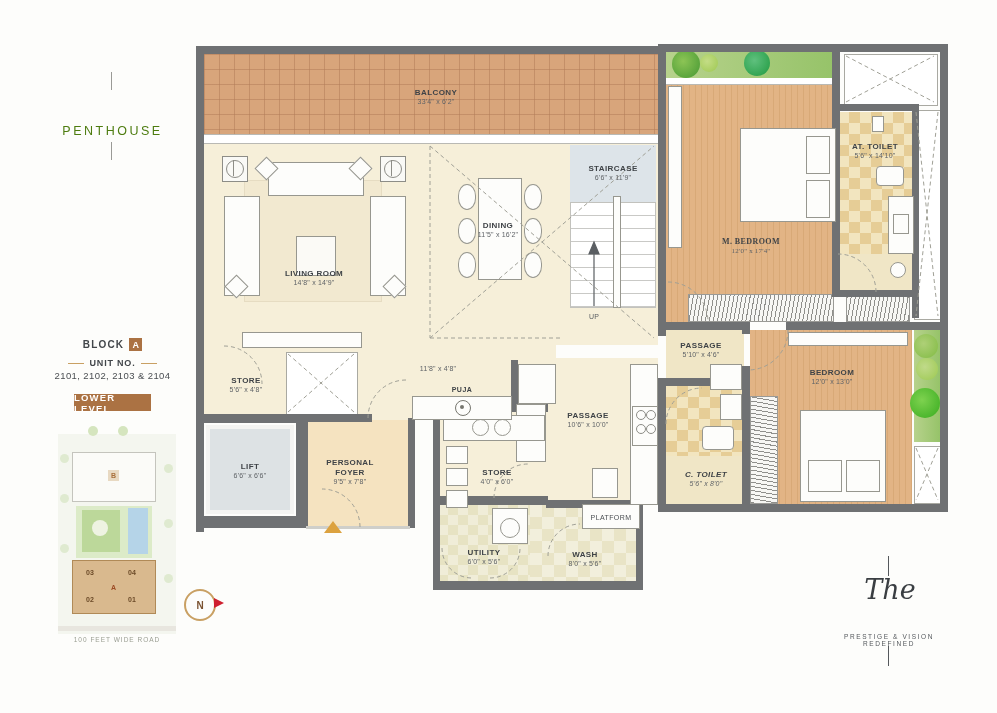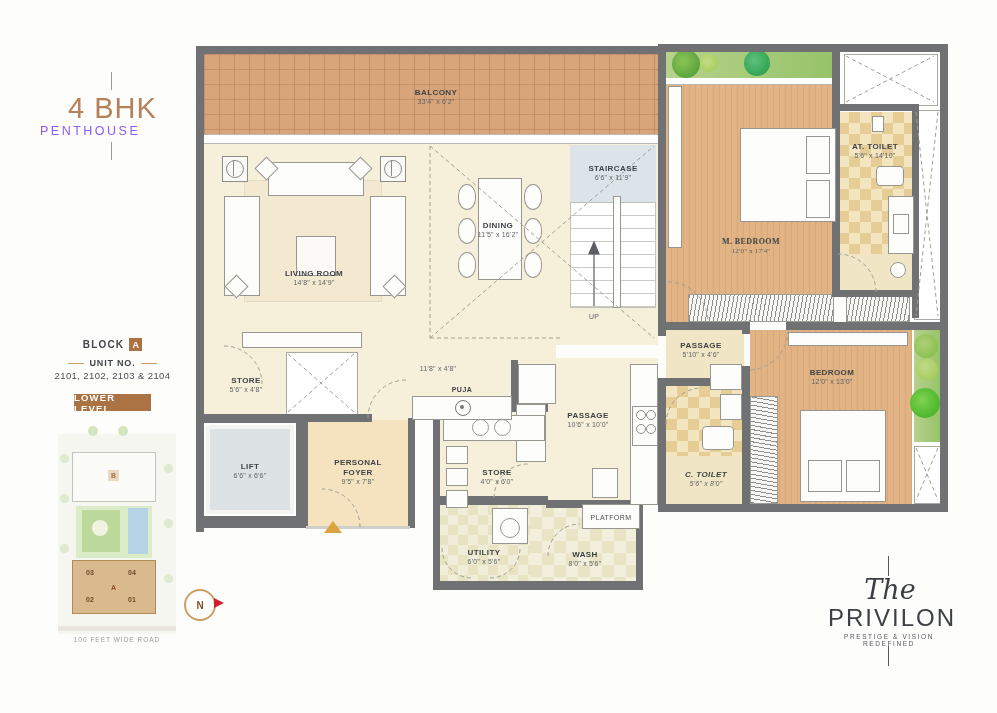--- a/index.html
+++ b/index.html
@@ -51,22 +51,22 @@
     white-space:nowrap;z-index:40;}
   .rn{display:block;font-size:8px;font-weight:bold;letter-spacing:.4px;color:#3f4347;}
   .rd{display:block;font-size:7px;color:#5f6367;letter-spacing:.2px;margin-top:1px;}
   .wrapname .rn{white-space:normal;width:62px;margin:0 auto;line-height:1.2;}
   .tinylabel{position:absolute;transform:translate(-50%,-50%);font-size:7px;color:#5f6367;
     letter-spacing:.2px;z-index:40;white-space:nowrap;}
   .svglayer{position:absolute;left:0;top:0;z-index:30;pointer-events:none;}
   
   .ptitle{position:absolute;left:40px;top:92px;width:145px;text-align:center;
     font-size:29px;color:#b5805a;letter-spacing:1px;z-index:40;}
-  .psub{position:absolute;left:40px;top:124px;width:145px;text-align:left;
-    font-size:12.5px;color:#8b5cf6;letter-spacing:2.5px;z-index:40;}
+  .psub{position:absolute;left:40px;top:124px;width:145px;text-align:center;
+    font-size:12.5px;color:#4d7c0f;letter-spacing:2.5px;z-index:40;}
   .tick{position:absolute;width:1px;background:#9a9a96;z-index:40;}
   .blockrow{position:absolute;left:40px;top:338px;width:145px;display:flex;
     justify-content:center;align-items:center;gap:5px;z-index:40;}
   .blockrow .bl{font-size:10px;font-weight:bold;letter-spacing:1.2px;color:#42464a;}
   .blockrow .badge{width:13px;height:13px;background:#ab7243;color:#fff;font-size:9px;
     font-weight:bold;display:flex;align-items:center;justify-content:center;}
   .unitrow{position:absolute;left:40px;top:358px;width:145px;display:flex;
     justify-content:center;align-items:center;gap:6px;z-index:40;}
   .unitrow .dash{width:16px;height:1px;background:#c9a063;}
   .unitrow .ut{font-size:9px;font-weight:bold;letter-spacing:.8px;color:#42464a;}
@@ -109,21 +109,20 @@
     border:1px solid #8d8d87;border-radius:50%;}
   .motif:before{content:"";position:absolute;left:10px;top:3px;width:1px;height:16px;background:#8d8d87;}
   .burner{position:absolute;width:8px;height:8px;border:1px solid #8d8d87;border-radius:50%;z-index:27;}
 </style>
 </head>
 <body>
 
 <div id="canvas">
 
   <div class="tick" style="left:111px;top:72px;height:18px;"></div>
-  <div class="ptitle">4 BHK</div>
   <div class="psub">PENTHOUSE</div>
   <div class="tick" style="left:111px;top:142px;height:18px;"></div>
 
   <div class="blockrow">
     <span class="bl">BLOCK</span>
     <span class="badge">A</span>
   </div>
   <div class="unitrow">
     <span class="dash"></span>
     <span class="ut">UNIT NO.</span>
@@ -379,21 +378,21 @@
     <span class="rd">5'6" x 8'0"</span>
   </div>
   <div class="rlabel" style="left:246px;top:384px;">
     <span class="rn">STORE</span>
     <span class="rd">5'6" x 4'8"</span>
   </div>
   <div class="rlabel" style="left:250px;top:470px;">
     <span class="rn">LIFT</span>
     <span class="rd">6'6" x 6'6"</span>
   </div>
-  <div class="rlabel wrapname" style="left:358px;top:472px;">
+  <div class="rlabel wrapname" style="left:350px;top:472px;">
     <span class="rn">PERSONAL FOYER</span>
     <span class="rd">9'5" x 7'8"</span>
   </div>
   <div class="rlabel" style="left:588px;top:419px;">
     <span class="rn">PASSAGE</span>
     <span class="rd">10'6" x 10'0"</span>
   </div>
   <div class="rlabel" style="left:497px;top:476px;">
     <span class="rn">STORE</span>
     <span class="rd">4'0" x 6'0"</span>
@@ -407,17 +406,16 @@
     <span class="rd">8'0" x 5'6"</span>
   </div>
 
   <div class="tinylabel" style="left:438px;top:368px;">11'8" x 4'8"</div>
   <div class="tinylabel" style="left:462px;top:389px;font-weight:bold;color:#3f4347;letter-spacing:.5px;">PUJA</div>
   <div class="tinylabel" style="left:611px;top:517px;z-index:41;font-size:7px;letter-spacing:.4px;color:#4a4e52;">PLATFORM</div>
   <div class="tinylabel" style="left:594px;top:316px;color:#5a5e62;">UP</div>
 
   <div class="tick" style="left:888px;top:556px;height:20px;background:#55585c;"></div>
   <div class="logothe">The</div>
-  <div class="logoname">PRIVILON</div>
   <div class="logotag">PRESTIGE &amp; VISION REDEFINED</div>
   <div class="tick" style="left:888px;top:646px;height:20px;background:#55585c;"></div>
 
 </div>
 
 </body></html>

